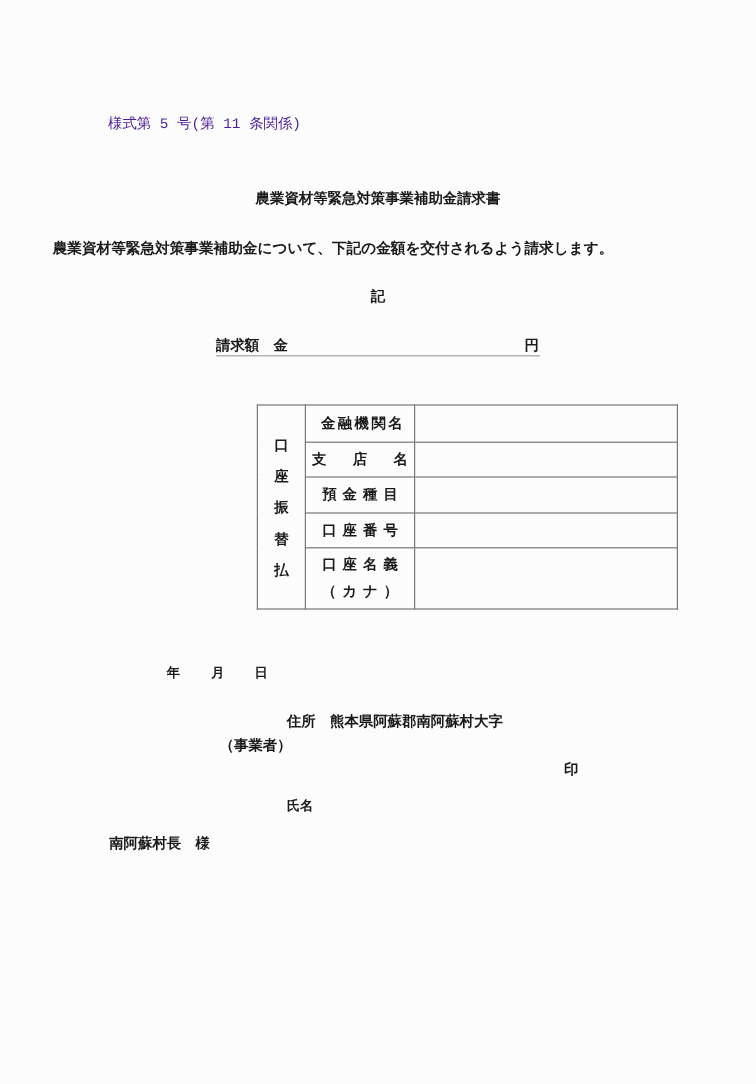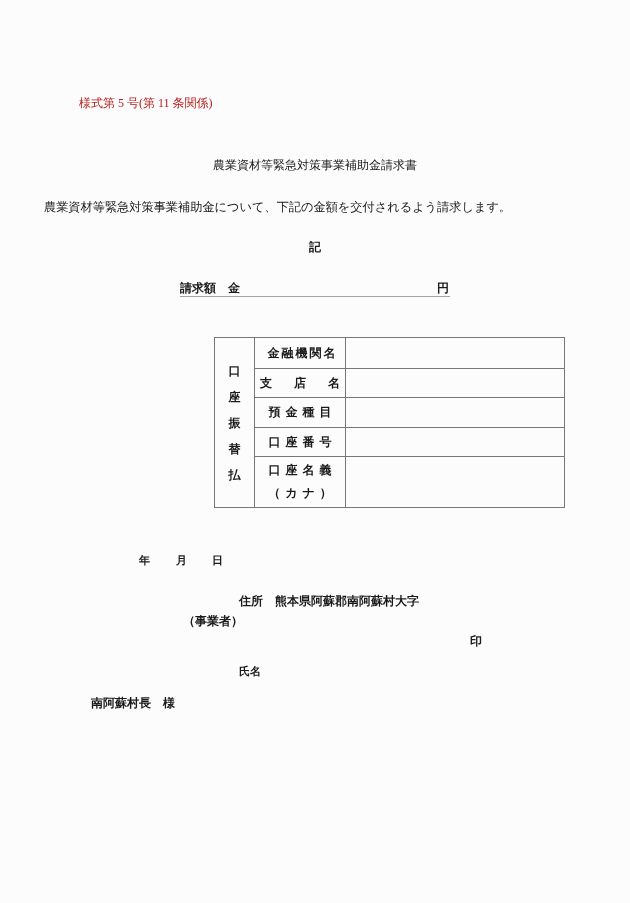--- a/index.html
+++ b/index.html
@@ -6,26 +6,26 @@
     body {
       width: 630px; height: 903px;
       background: #fcfcfc;
       position: relative;
       overflow: hidden;
       font-family: "DejaVu Sans", "Liberation Sans", sans-serif;
       color: #1a1a1a;
     }
     .abs { position: absolute; white-space: nowrap; }
     .form-no {
-      left: 79px; top: 95px;
-      font-family: Liberation Serif, serif;
-      font-size: 12px; color: #b91c1c;
+      left: 90px; top: 95px;
+      font-family: Liberation Mono, monospace;
+      font-size: 12px; color: #4c1d95;
     }
-    .title { left: 0; width: 630px; text-align: center; top: 157px; font-size: 12px; font-weight: normal; }
-    .lead  { left: 0; width: 555px; text-align: center; top: 199px; font-size: 12.2px; font-weight: normal; }
+    .title { left: 0; width: 630px; text-align: center; top: 157px; font-size: 12px; font-weight: bold; }
+    .lead  { left: 0; width: 555px; text-align: center; top: 199px; font-size: 12.2px; font-weight: bold; }
     .ki    { left: 0; width: 630px; text-align: center; top: 239px; font-size: 12px; font-weight: bold; }
     .amount {
       left: 180px; top: 280px; width: 270px; height: 16px;
       border-bottom: 1px solid #a3a3a3;
       font-size: 12px; font-weight: bold;
     }
     .amount .lbl { position: absolute; left: 0; top: 0; }
     .amount .yen { position: absolute; right: 1px; top: 0; }
 
     table.bank {

